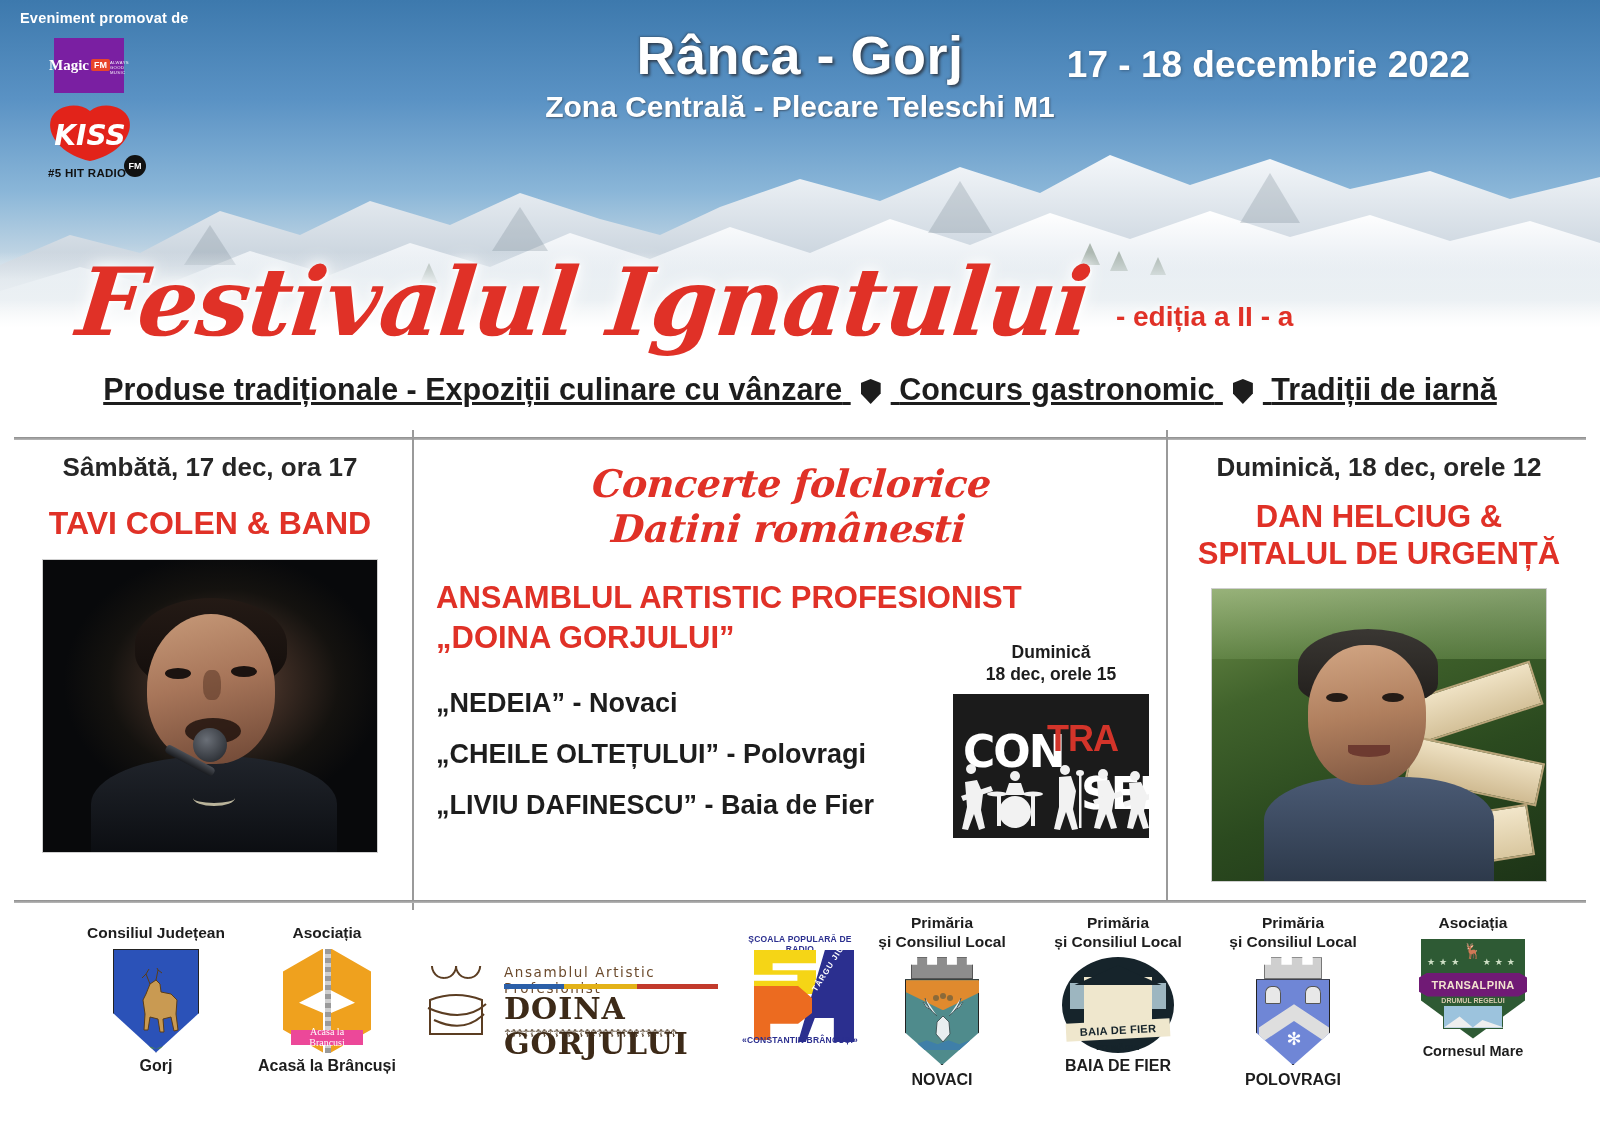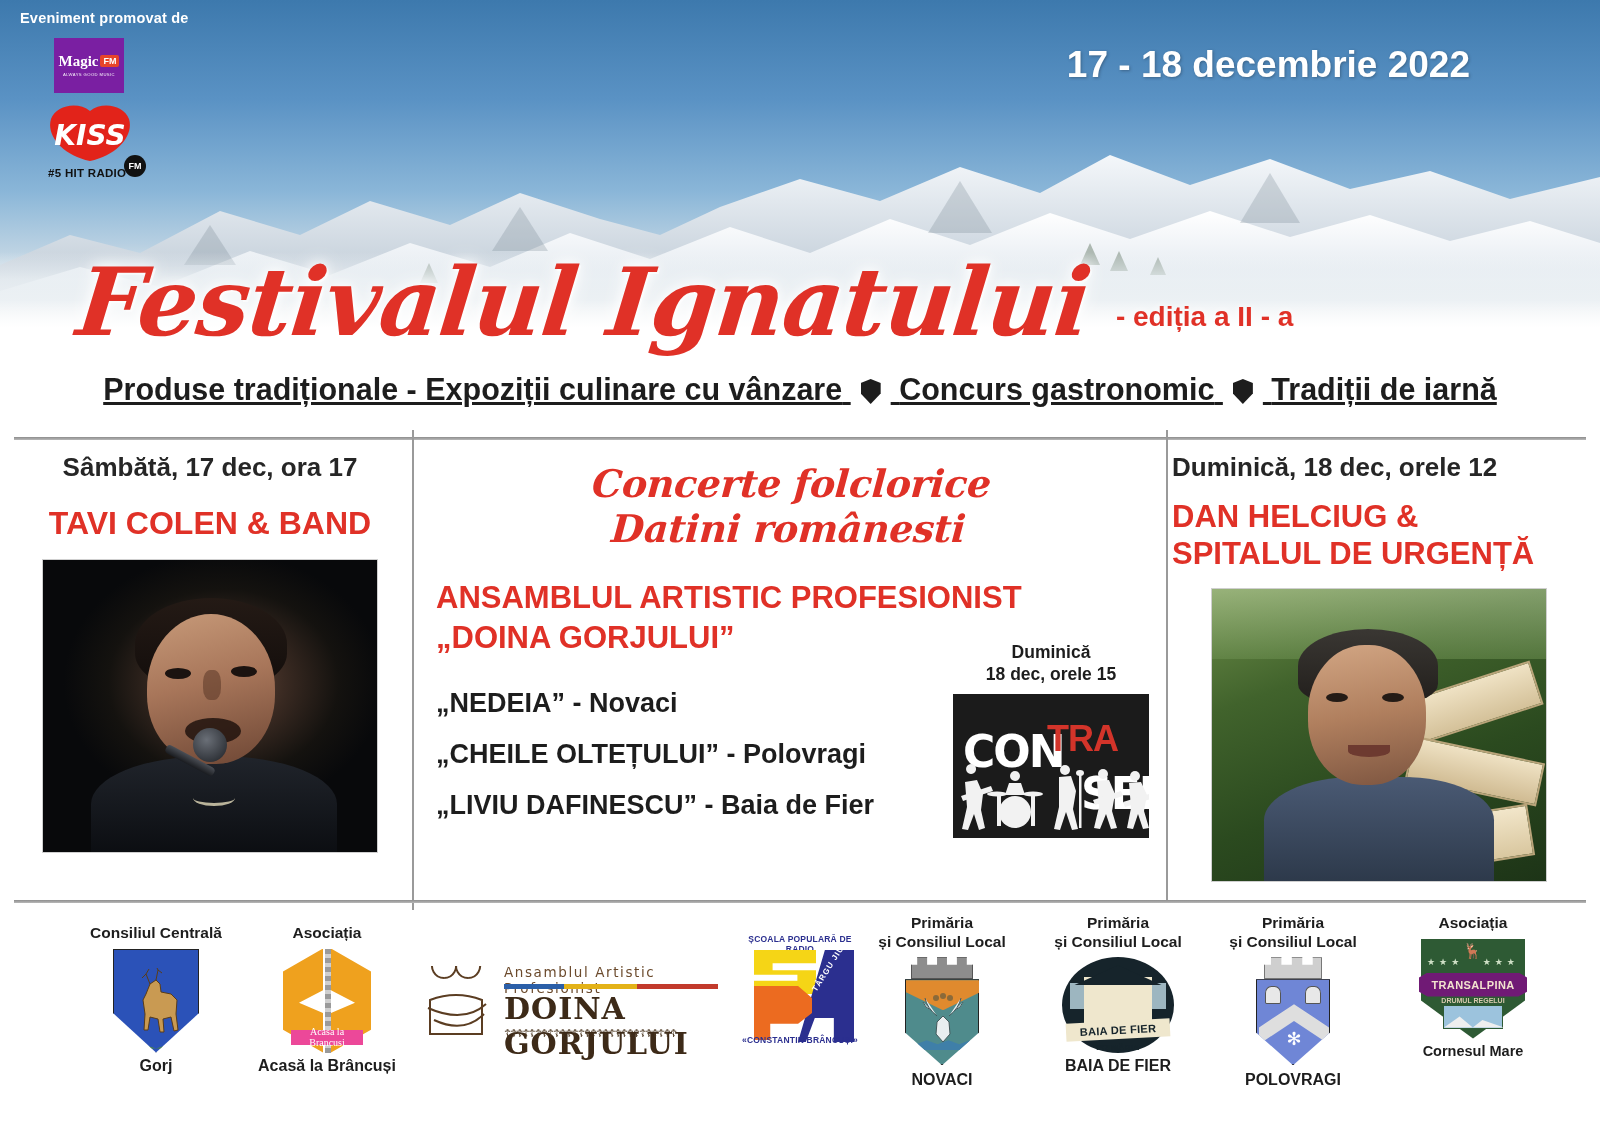--- a/index.html
+++ b/index.html
@@ -40,21 +40,21 @@
     position: absolute; left: 18px; top: 10px; z-index: 6;
     width: 200px; text-align: left;
   }
   .promo-label {
     color: #ffffff; font-size: 14.5px; font-weight: bold;
     letter-spacing: .2px; padding-left: 2px;
   }
   .magic-logo {
     margin: 12px 0 0 36px;
     width: 70px; height: 55px; background: #7a1fa2;
-    display:flex; flex-direction:column; align-items:center; justify-content:center;
+    display:flex; flex-direction:row; align-items:center; justify-content:center;
     color:#fff;
   }
   .magic-top { font-family:"Liberation Serif", serif; font-size: 15px; font-weight:bold; line-height:1;}
   .magic-top .fmbox{ background:#e8442a; color:#fff; font-family:"Liberation Sans",sans-serif; font-size:9px; padding:1px 3px; margin-left:2px; border-radius:2px; vertical-align:2px;}
   .magic-sub { font-size:4.2px; letter-spacing:.4px; margin-top:3px; opacity:.95;}
   .kiss-wrap { margin: 12px 0 0 30px; width: 96px; position: relative; }
   .kiss-lips { width: 84px; height: 58px; position: relative; }
   .kiss-fm {
     position:absolute; right:-2px; bottom:2px;
     width:22px; height:22px; border-radius:50%;
@@ -126,21 +126,21 @@
     position:absolute; width: 2px; background:#9a9a9a;
   }
   .vrule.left { left: 412px; top: 430px; height: 480px; }
   .vrule.right { left: 1166px; top: 430px; height: 470px; }
 
   
   .cols { position:absolute; left:0; top:452px; width:1600px; height:440px; }
   .col { position:absolute; top:0; }
   .col-left { left: 14px; width: 392px; text-align:center; }
   .col-mid  { left: 418px; width: 744px; }
-  .col-right{ left: 1172px; width: 414px; }
+  .col-right{ left: 1172px; width: 414px; text-align:center; }
 
   .when { font-size: 26px; font-weight:bold; color:#262626; }
   .act-name { font-size: 32px; font-weight: bold; color:#e03127; margin-top: 22px; line-height:1.18;}
   .act-name.right { font-size: 31px; margin-top: 16px; }
 
   .photo {
     margin: 16px auto 0; border: 1px solid #cfcfcf;
     position: relative; overflow: hidden;
   }
   .photo-left { width: 336px; height: 294px; background:#0c0d10; }
@@ -386,20 +386,24 @@
         <svg viewBox="0 0 84 58" width="84" height="58">
           <path d="M42,6 C30,-4 8,0 3,14 C-2,30 14,50 42,56 C70,50 86,30 81,14 C76,0 54,-4 42,6 Z" fill="#e2231a"></path>
           <text x="42" y="40" font-family="DejaVu Sans, sans-serif" font-size="28" font-weight="bold" fill="#ffffff" text-anchor="middle" font-style="italic">KISS</text>
         </svg>
       </div>
       <div class="kiss-fm">FM</div>
       <div class="kiss-tag">#5 HIT RADIO</div>
     </div>
   </div>
 
+  <div class="place-block">
+    <div class="place-title">Rânca - Gorj</div>
+    <div class="place-sub">Zona Centrală - Plecare Teleschi M1</div>
+  </div>
 
   <div class="date-badge">17 - 18 decembrie 2022</div>
 </div>
 
 <div class="fest-row">
   <div class="fest-title">Festivalul Ignatului</div>
   <div class="fest-edition">- ediția a II - a</div>
 </div>
 
 <div class="tagline">
@@ -507,21 +511,21 @@
       <div class="pr-eyeL"></div>
       <div class="pr-eyeR"></div>
       <div class="pr-mouth"></div>
     </div>
   </div>
 </div>
 
 <div class="sponsors">
 
   <div class="sp" style="left:56px; top:18px; width:200px;">
-    <div class="sp-top">Consiliul Centrală</div>
+    <div class="sp-top">Consiliul Județean</div>
     <div class="crest">
       <div class="shield-gorj" style="margin:6px auto 0;">
         <svg class="gorj-deer" viewBox="0 0 56 72">
           <g fill="#c99a52" stroke="#5a3c18" stroke-width="1">
             <path d="M16,26 l4,-10 l6,-4 l4,4 l1,8 l10,2 l6,6 l-1,14 l2,16 l-4,1 l-3,-14 l-8,2 l1,13 l-4,0 l-2,-13 l-8,-2 l-2,13 l-4,0 l1,-16 l-2,-14 z"></path>
             <path d="M20,16 l-4,-10 M16,6 l-4,4 M16,6 l3,-5 M26,12 l2,-10 M28,2 l4,3 M28,2 l-1,-2"></path>
           </g>
         </svg>
         <div class="gorj-grass"></div>
       </div>

